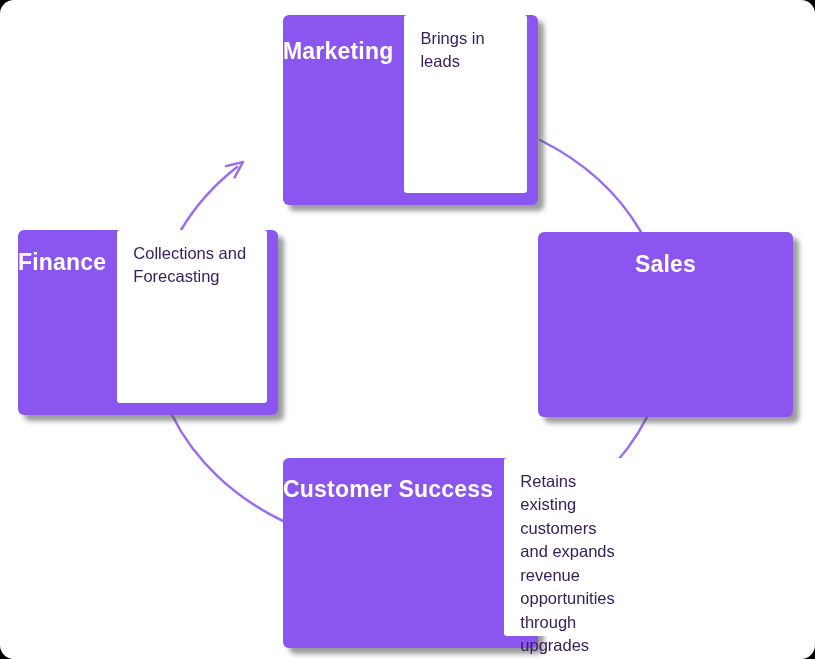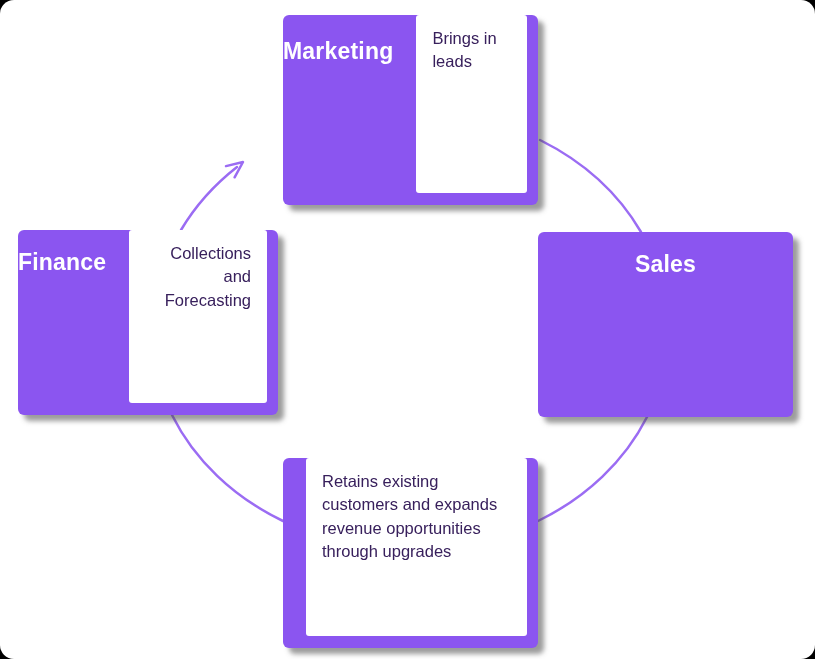--- a/index.html
+++ b/index.html
@@ -37,34 +37,34 @@
     justify-content: center;
     color: #ffffff;
     font-size: 23px;
     font-weight: 700;
     letter-spacing: 0.2px;
     flex: 0 0 auto;
   }
   .card-body {
     flex: 1 1 auto;
     background: #ffffff;
-    margin: 0 11px 12px 23px;
+    margin: 0 11px 12px 11px;
     border-radius: 3px;
     padding: 12px 16px;
     font-size: 16.5px;
     line-height: 1.42;
     color: #38205c;
     box-sizing: border-box;
   }
   
   .card-marketing        { left: 283px; top: 15px;  width: 255px; height: 190px; }
   .card-marketing .card-header { height: 72px; }
   .card-sales            { left: 538px; top: 232px; width: 255px; height: 185px; justify-content: center; }
   .card-sales .card-header { height: 64px; }
-  .card-finance          { left: 18px;  top: 230px; width: 260px; height: 185px; text-align: right; }
+  .card-finance          { left: 18px;  top: 230px; width: 260px; height: 185px; }
   .card-finance .card-header { height: 64px; }
   .card-customer-success { left: 283px; top: 458px; width: 255px; height: 190px; }
   .card-customer-success .card-header { height: 62px; }
 </style>
 </head>
 <body>
 
 <div class="page">
 
   <svg class="arrow-layer" width="815" height="659" viewBox="0 0 815 659" aria-hidden="true">
@@ -80,20 +80,21 @@
   <div class="card card-marketing">
     <div class="card-header">Marketing</div>
     <div class="card-body">Brings in leads</div>
   </div>
 
   <div class="card card-sales">
     <div class="card-header">Sales</div>
   </div>
 
   <div class="card card-customer-success">
+    <div class="card-header">Customer Success</div>
     <div class="card-body">Retains existing customers and expands revenue opportunities through upgrades</div>
   </div>
 
   <div class="card card-finance">
     <div class="card-header">Finance</div>
     <div class="card-body">Collections and Forecasting</div>
   </div>
 
 </div>
 

